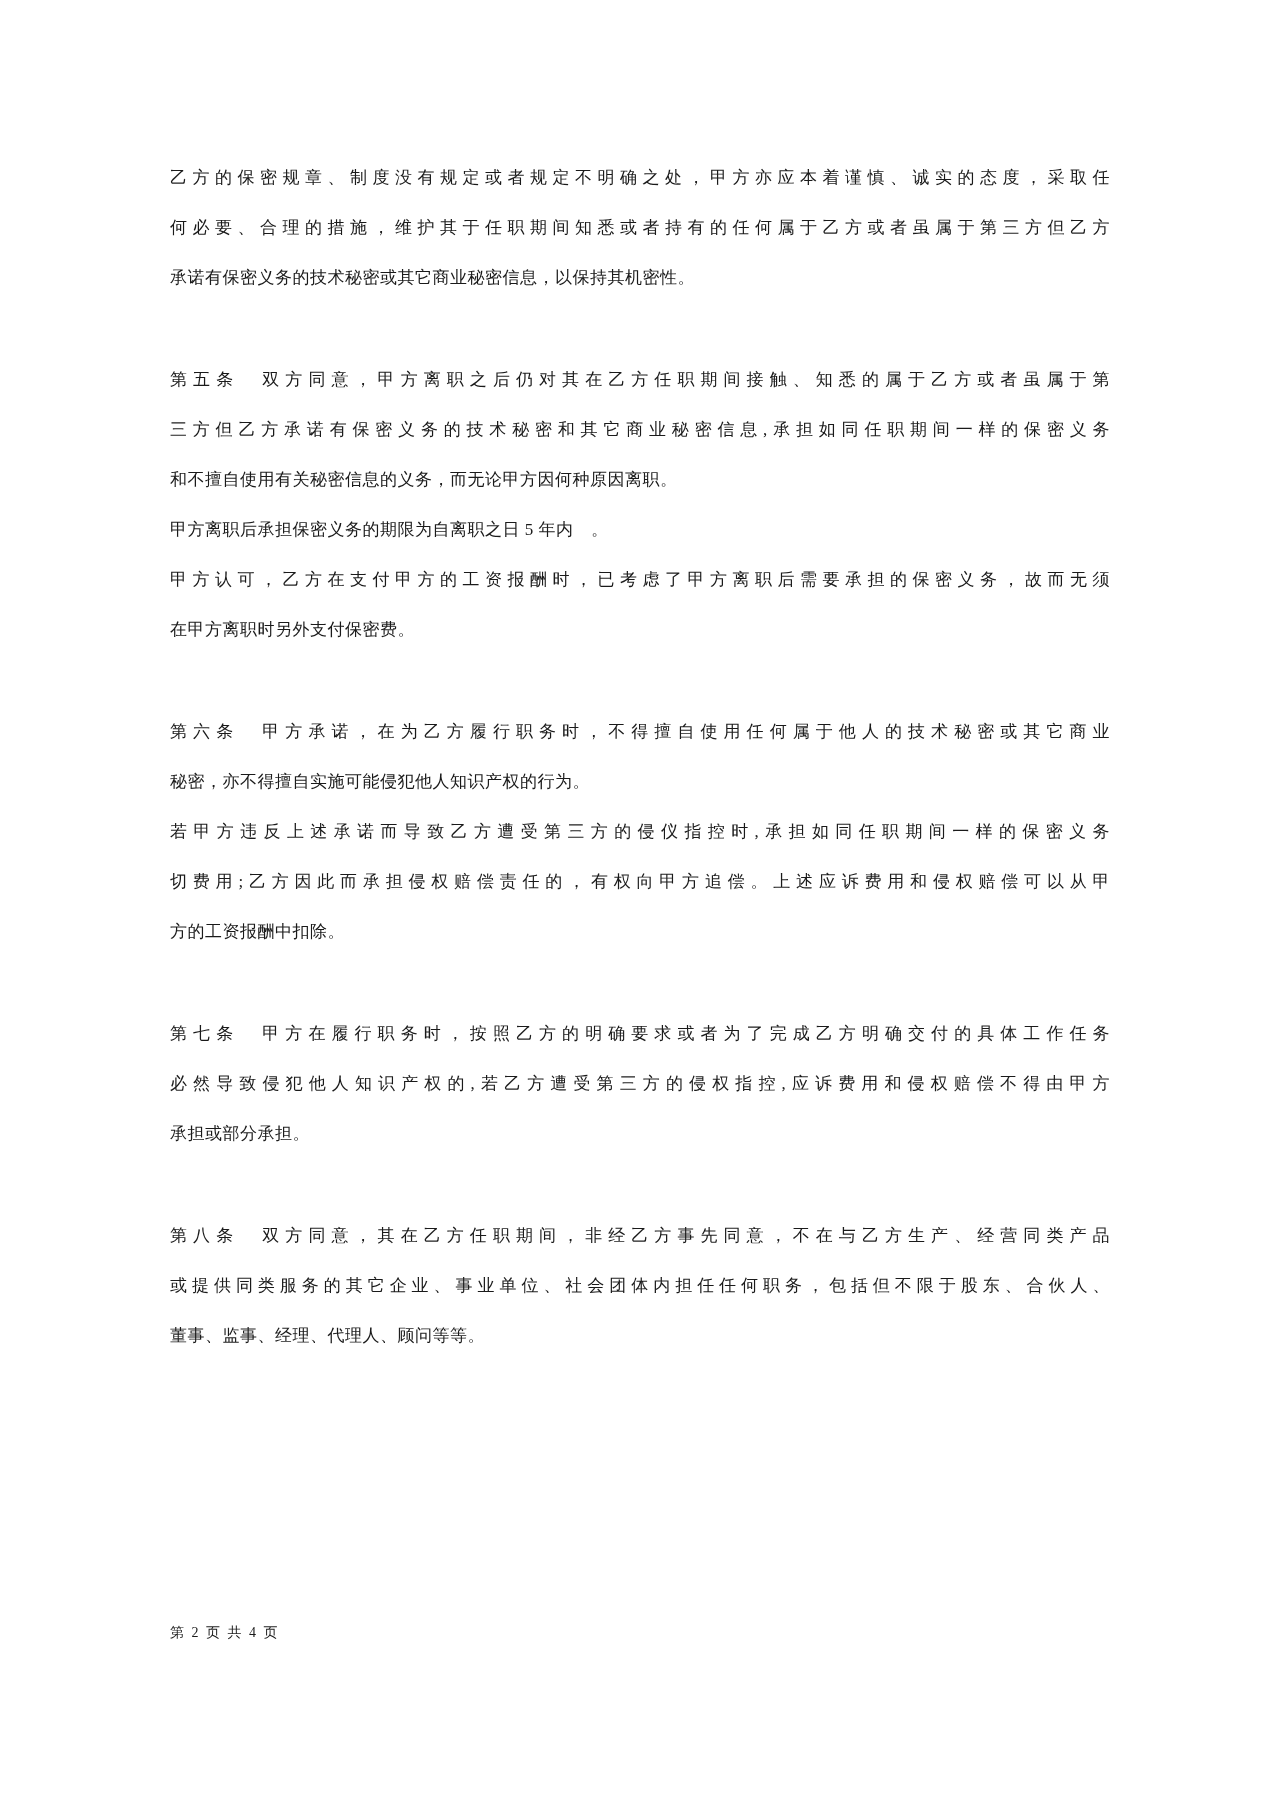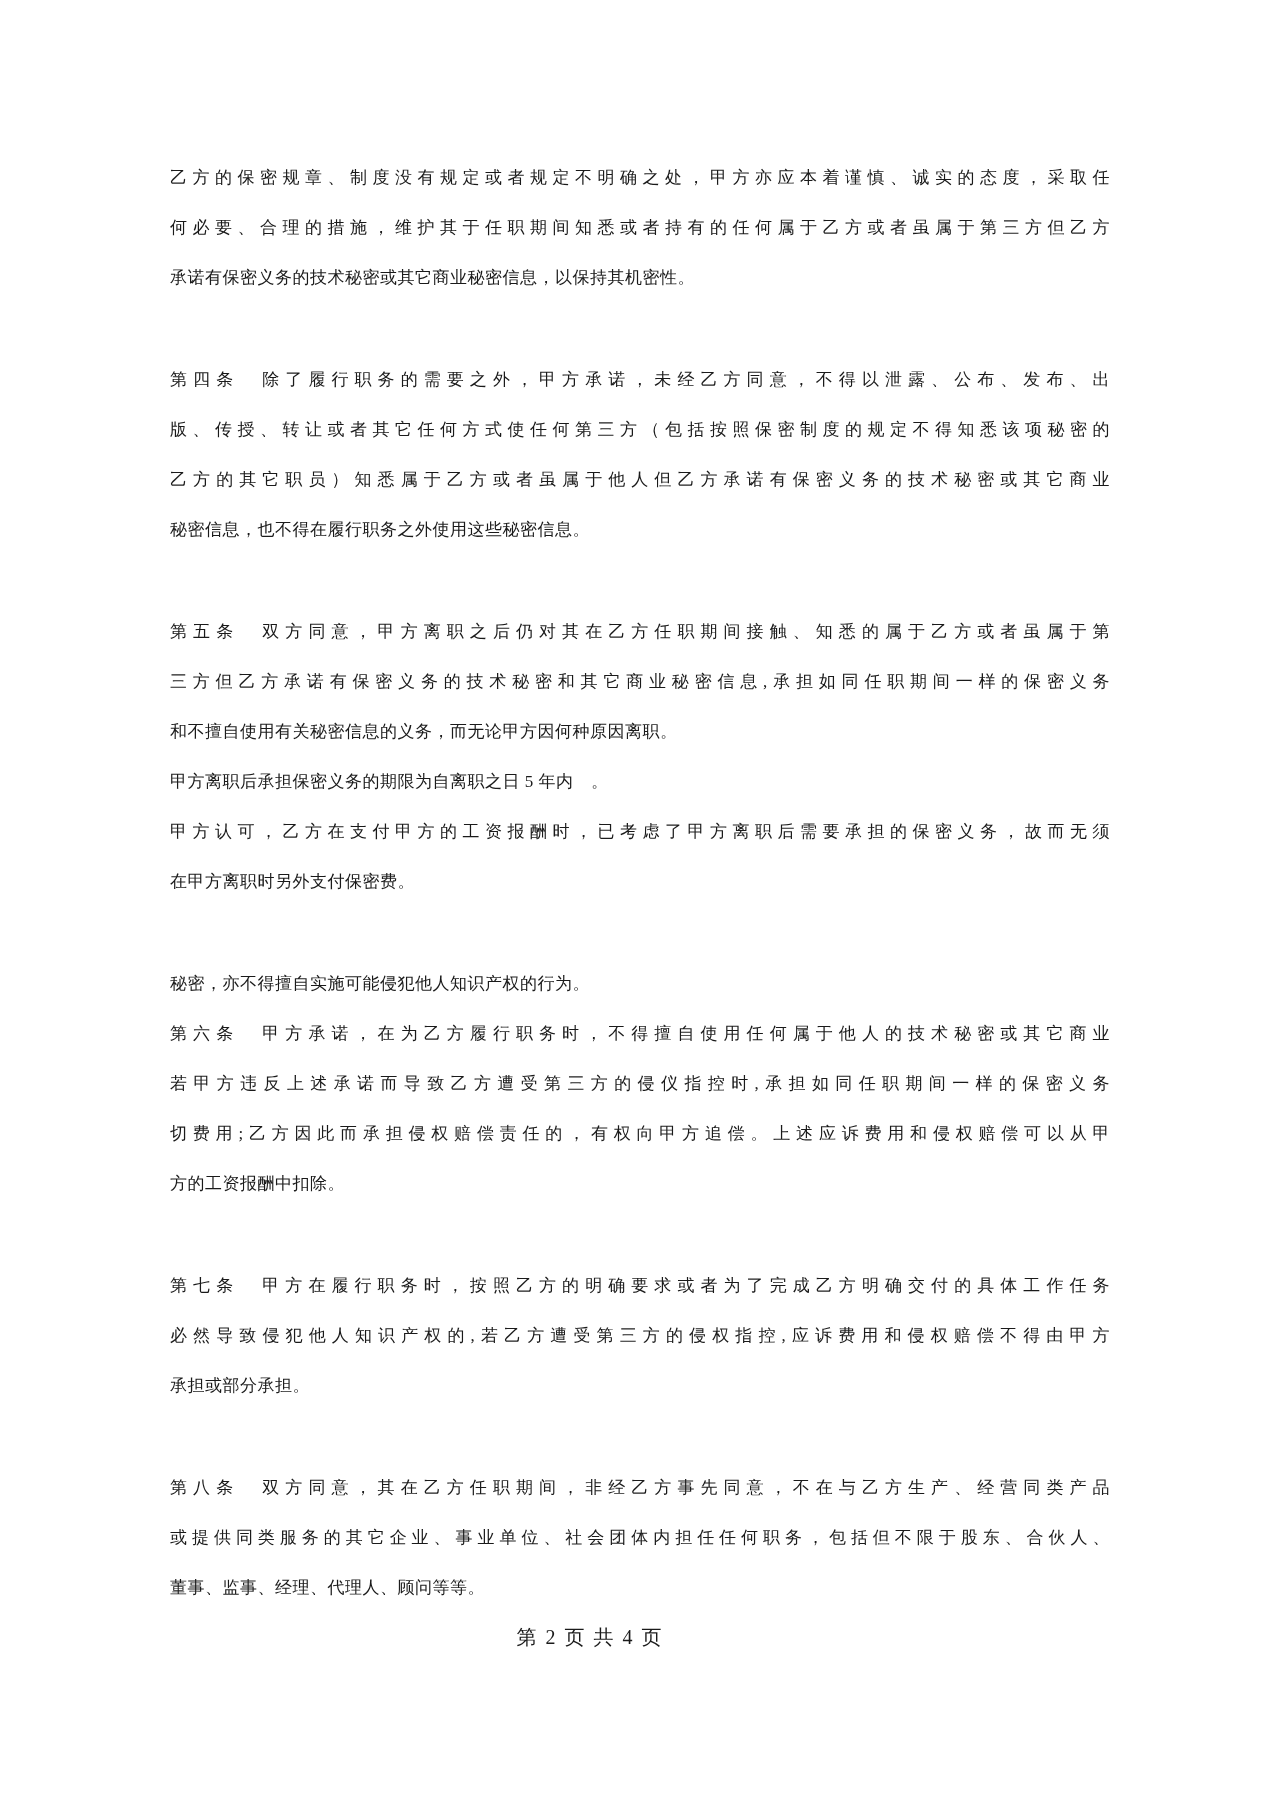--- a/index.html
+++ b/index.html
@@ -41,53 +41,47 @@
   }
   .line.left {
     text-align: right;
     text-align-last: left;
   }
   .footer {
     position: absolute;
     left: 170px;
     top: 1624px;
     width: 840px;
-    text-align: center;
-    font-size: 20px;
+    text-align: left;
+    font-size: 14px;
     letter-spacing: 2px;
     color: #1a1a1a;
   }
 </style>
 </head>
 <body>
 
 <div class="page">
   <div class="doc-body">
       <div class="para">
         <div class="line justify">乙方的保密规章、制度没有规定或者规定不明确之处，甲方亦应本着谨慎、诚实的态度，采取任</div>
         <div class="line justify">何必要、合理的措施，维护其于任职期间知悉或者持有的任何属于乙方或者虽属于第三方但乙方</div>
         <div class="line left">承诺有保密义务的技术秘密或其它商业秘密信息，以保持其机密性。</div>
       </div>
       <div class="para">
-        <div class="line justify">第四条　除了履行职务的需要之外，甲方承诺，未经乙方同意，不得以泄露、公布、发布、出</div>
-        <div class="line justify">版、传授、转让或者其它任何方式使任何第三方（包括按照保密制度的规定不得知悉该项秘密的</div>
-        <div class="line justify">乙方的其它职员）知悉属于乙方或者虽属于他人但乙方承诺有保密义务的技术秘密或其它商业</div>
-        <div class="line left">秘密信息，也不得在履行职务之外使用这些秘密信息。</div>
-      </div>
-      <div class="para">
         <div class="line justify">第五条　双方同意，甲方离职之后仍对其在乙方任职期间接触、知悉的属于乙方或者虽属于第</div>
         <div class="line justify">三方但乙方承诺有保密义务的技术秘密和其它商业秘密信息,承担如同任职期间一样的保密义务</div>
         <div class="line left">和不擅自使用有关秘密信息的义务，而无论甲方因何种原因离职。</div>
         <div class="line left">甲方离职后承担保密义务的期限为自离职之日 5 年内　。</div>
         <div class="line justify">甲方认可，乙方在支付甲方的工资报酬时，已考虑了甲方离职后需要承担的保密义务，故而无须</div>
         <div class="line left">在甲方离职时另外支付保密费。</div>
       </div>
       <div class="para">
+        <div class="line justify">第六条　甲方承诺，在为乙方履行职务时，不得擅自使用任何属于他人的技术秘密或其它商业</div>
         <div class="line left">秘密，亦不得擅自实施可能侵犯他人知识产权的行为。</div>
-        <div class="line justify">第六条　甲方承诺，在为乙方履行职务时，不得擅自使用任何属于他人的技术秘密或其它商业</div>
         <div class="line justify">若甲方违反上述承诺而导致乙方遭受第三方的侵仪指控时,承担如同任职期间一样的保密义务</div>
         <div class="line justify">切费用;乙方因此而承担侵权赔偿责任的，有权向甲方追偿。上述应诉费用和侵权赔偿可以从甲</div>
         <div class="line left">方的工资报酬中扣除。</div>
       </div>
       <div class="para">
         <div class="line justify">第七条　甲方在履行职务时，按照乙方的明确要求或者为了完成乙方明确交付的具体工作任务</div>
         <div class="line justify">必然导致侵犯他人知识产权的,若乙方遭受第三方的侵权指控,应诉费用和侵权赔偿不得由甲方</div>
         <div class="line left">承担或部分承担。</div>
       </div>
       <div class="para">

